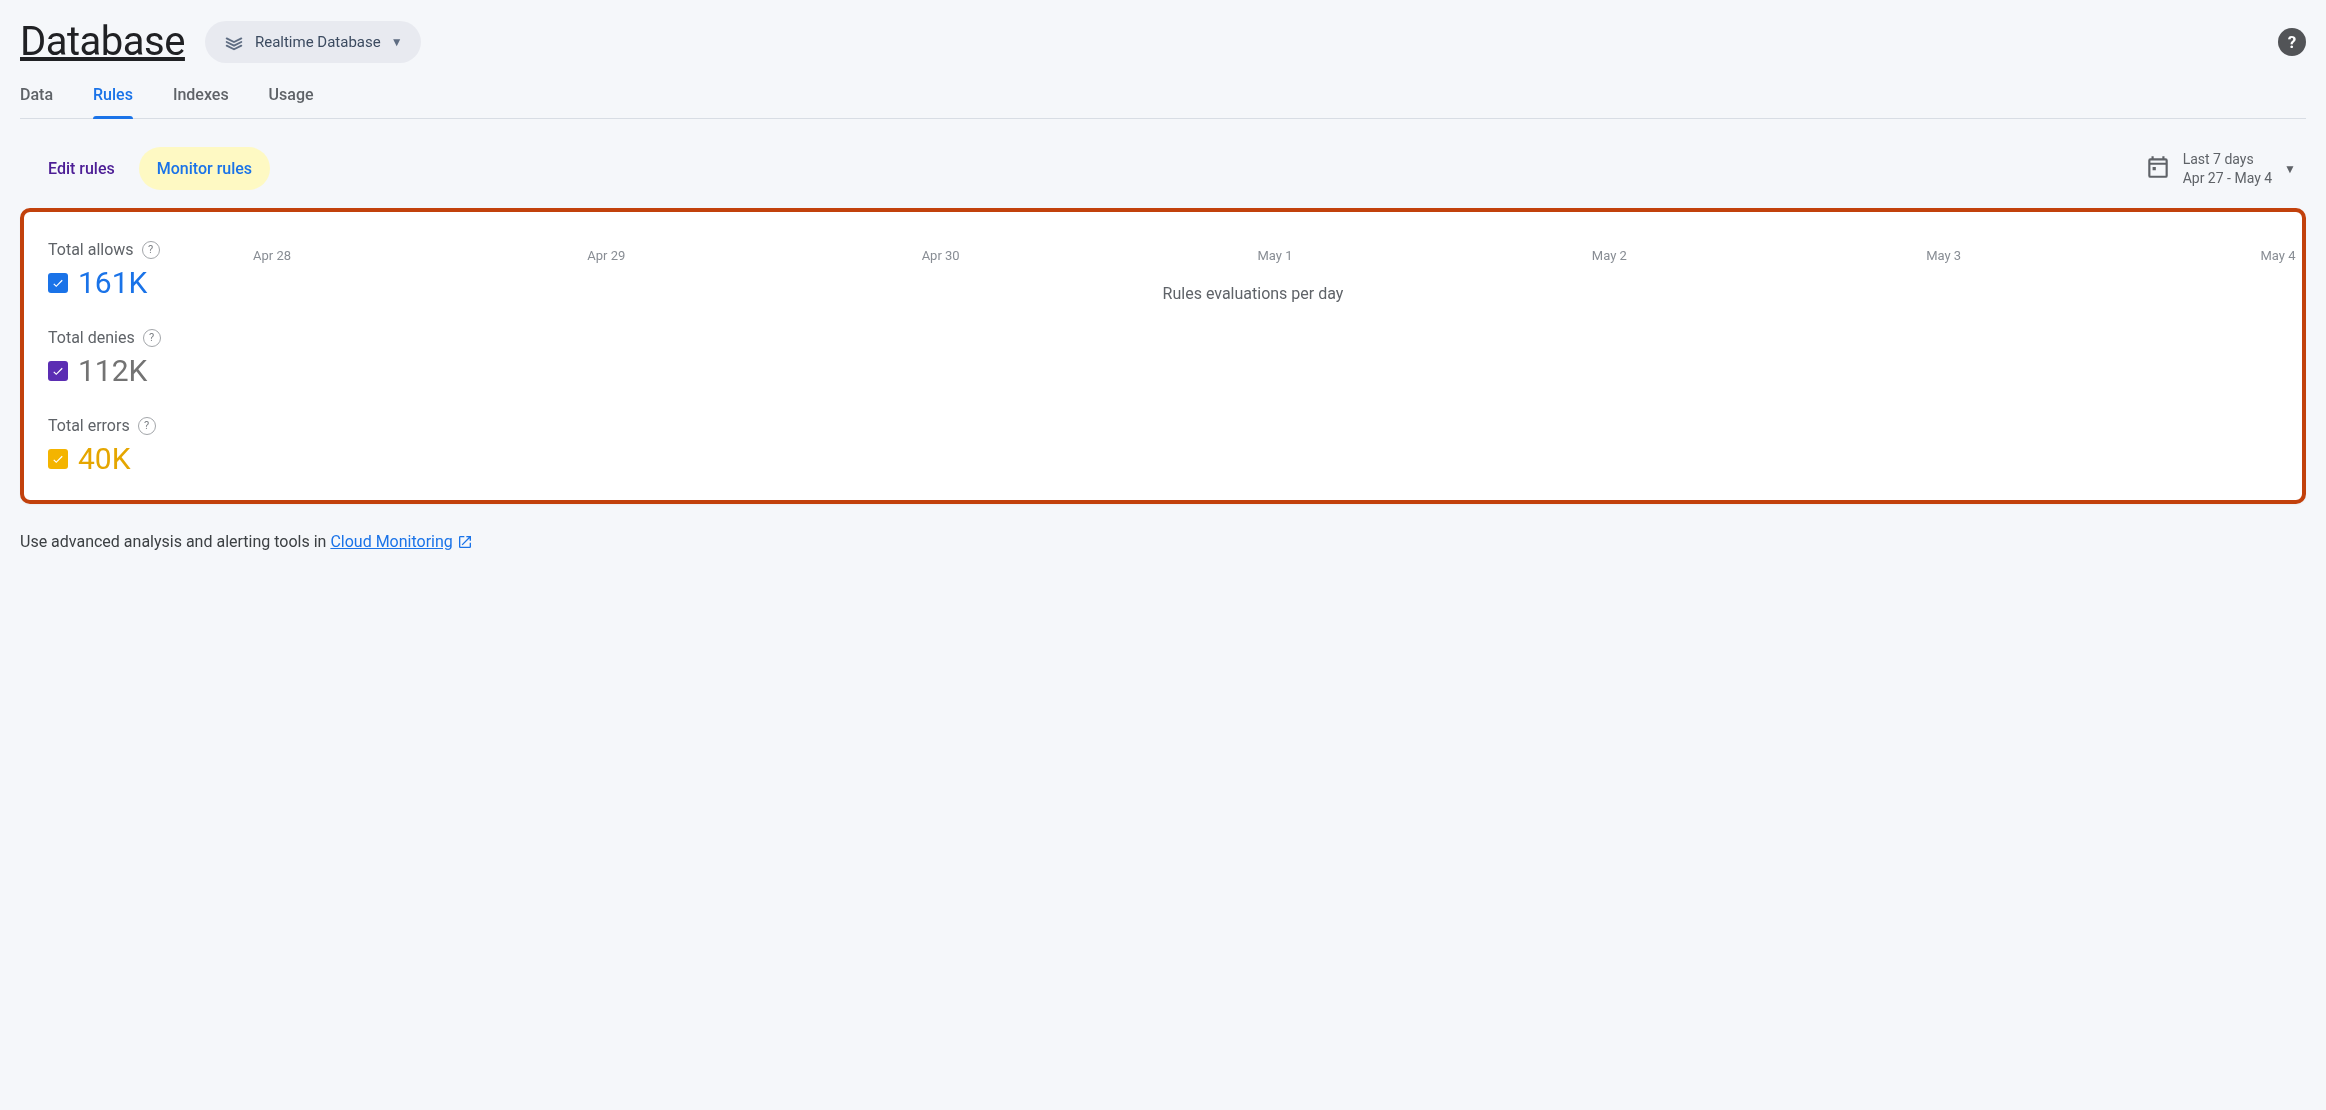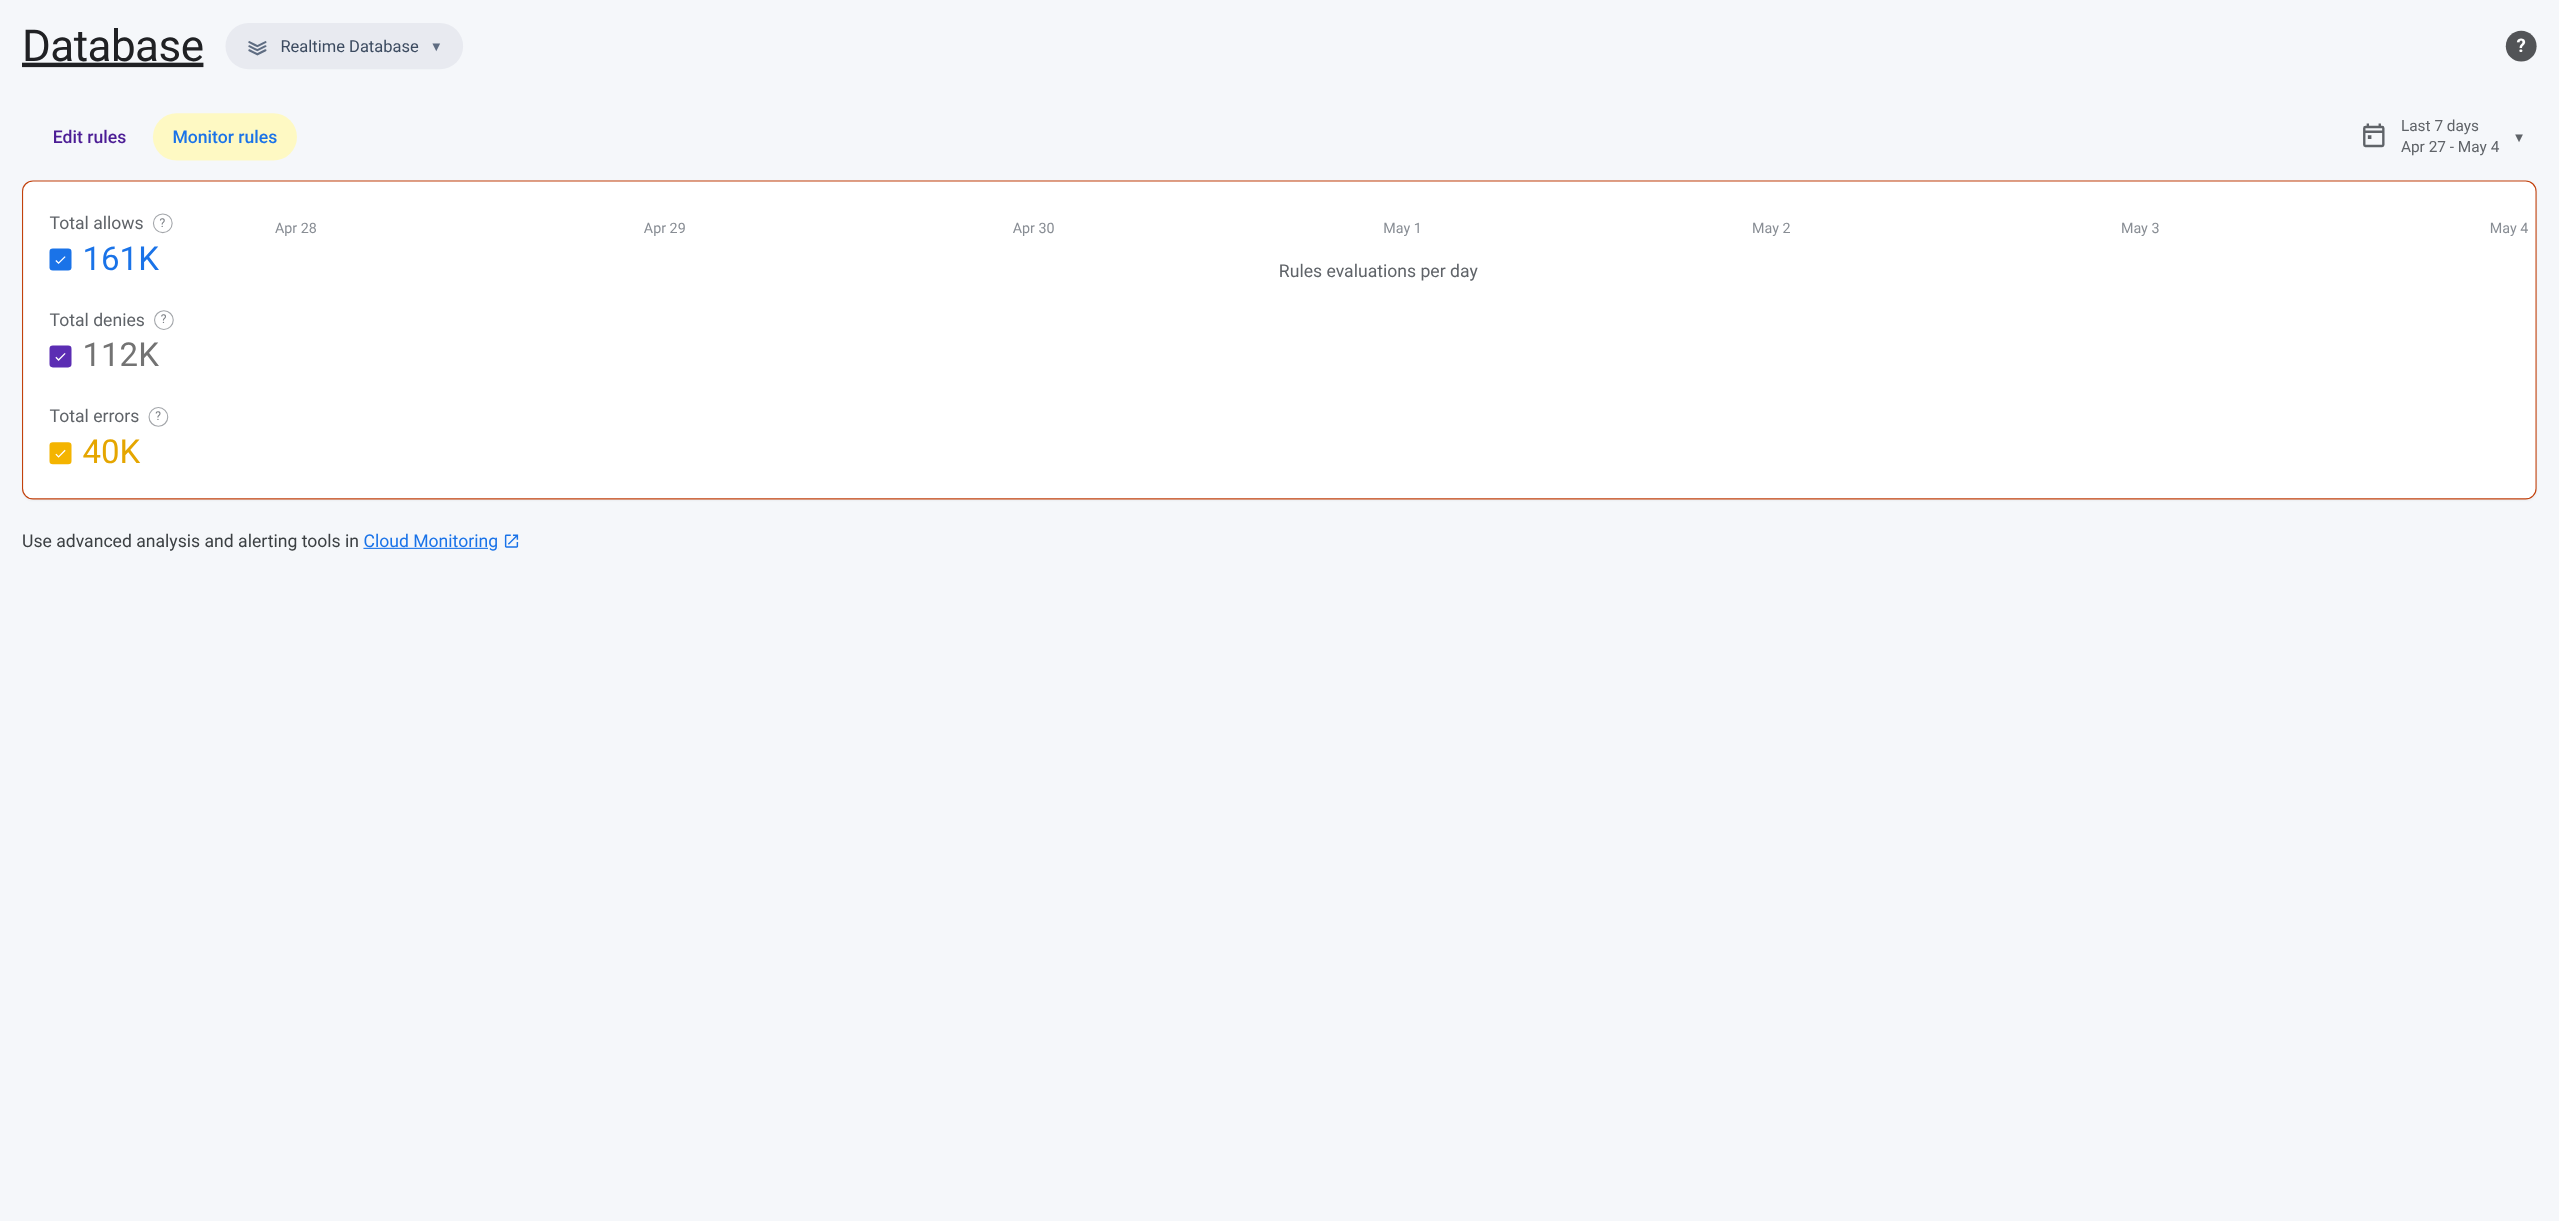--- a/index.html
+++ b/index.html
@@ -93,21 +93,21 @@
     cursor: pointer;
     padding-right: 10px;
   }
   .date-picker .cal-icon svg { width: 26px; height: 26px; fill: #5f6368; }
   .date-picker .lines { display: flex; flex-direction: column; line-height: 1.3; font-size: 14px; }
   .date-picker .chev { font-size: 12px; color: #5f6368; }
 
   
   .card {
     background: #fff;
-    border: 1px solid #c2410c;
+    border: 4px solid #c2410c;
     border-radius: 10px;
     padding: 28px 24px 24px 24px;
     box-shadow: 0 1px 2px rgba(0,0,0,0.04);
   }
   .card-inner {
     display: flex;
     gap: 30px;
   }
 
   
@@ -179,20 +179,26 @@
           <path d="M12 3l8 4-8 4-8-4 8-4zm0 6l8 4-8 4-8-4 8-4zm0 6l8 4-8 4-8-4 8-4z" opacity="0.0"></path>
           <path d="M4 8l8 4 8-4M4 12l8 4 8-4M4 16l8 4 8-4" stroke="#5f6d82" stroke-width="2" fill="none" stroke-linecap="round"></path>
         </svg>
       <span>Realtime Database</span>
       <span class="chevron">▼</span>
     </div>
     <div class="spacer"></div>
     <div class="help-btn">?</div>
   </div>
 
+  <div class="top-tabs" id="top-tabs">
+      <div class="top-tab">Data</div>
+      <div class="top-tab active">Rules</div>
+      <div class="top-tab">Indexes</div>
+      <div class="top-tab">Usage</div>
+    </div>
 
   <div class="subheader-row">
     <div id="sub-tabs" style="display:flex; gap:6px;">
         <div class="subtab">Edit rules</div>
         <div class="subtab active">Monitor rules</div>
       </div>
     <div class="spacer"></div>
     <div class="date-picker">
       <span class="cal-icon">
         <svg viewBox="0 0 24 24">

